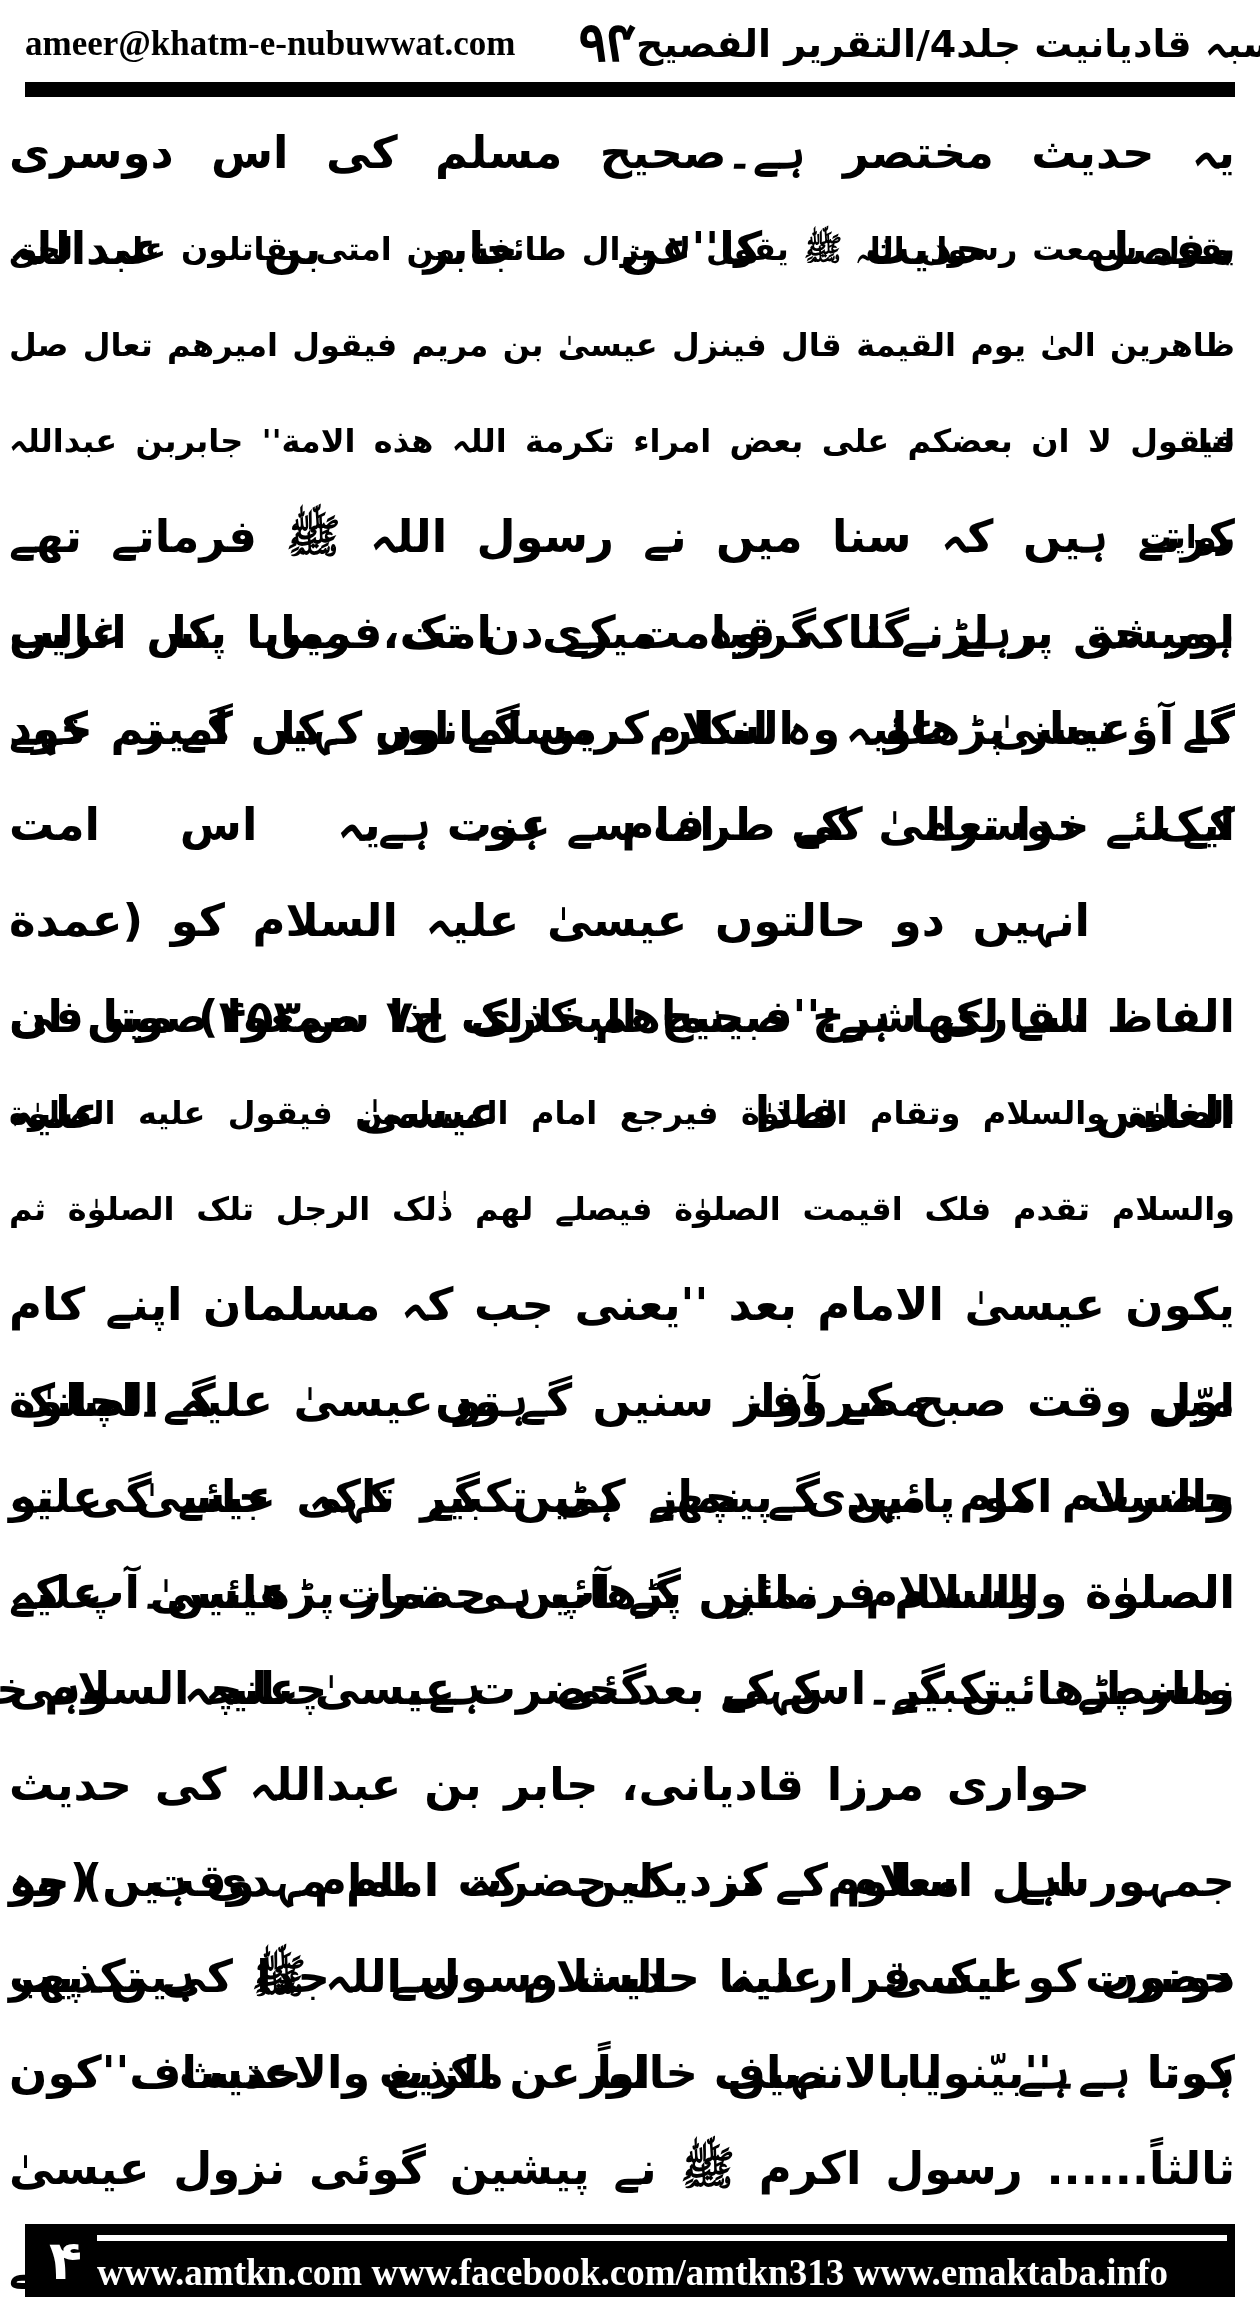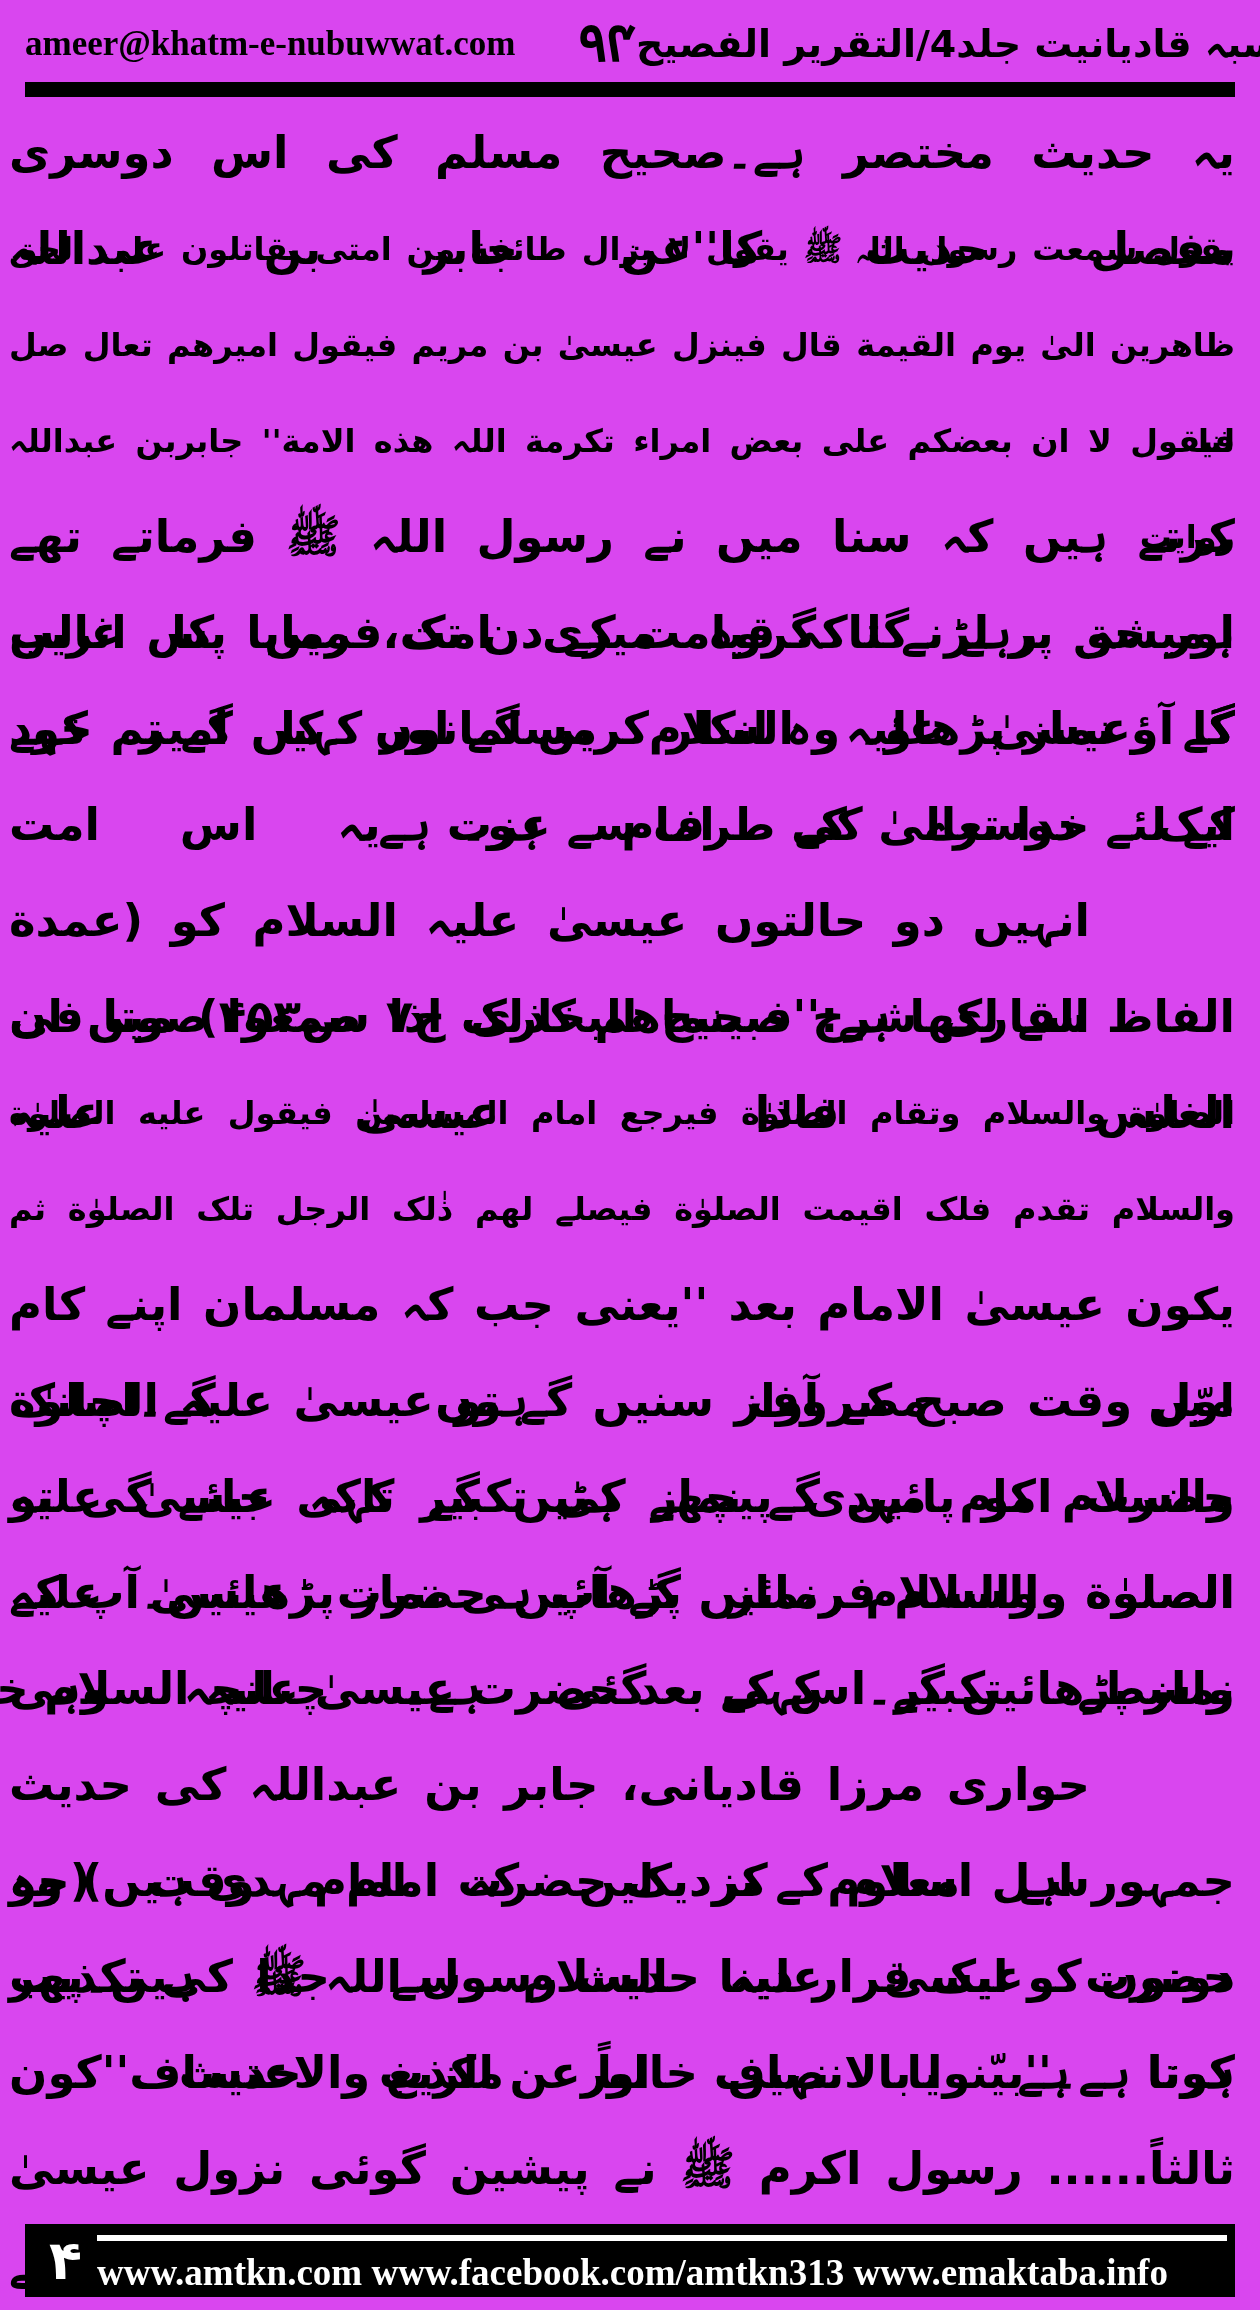--- a/index.html
+++ b/index.html
@@ -1,19 +1,19 @@
 <!DOCTYPE html>
 <html lang="ur"><head>
 <meta charset="utf-8">
 <style>
   html,body{margin:0;padding:0;background:#e8e8e8;}
   .page{
     position:relative;
     width:1260px;height:2310px;
-    background:#d946ef;
+    background:#ffffff;
     color:#000;
     overflow:hidden;
     font-family:"DejaVu Sans",sans-serif;
   }
   
   .header{
     display:flex;align-items:center;
     padding:12px 25px 4px 25px;
     height:64px;
   }

